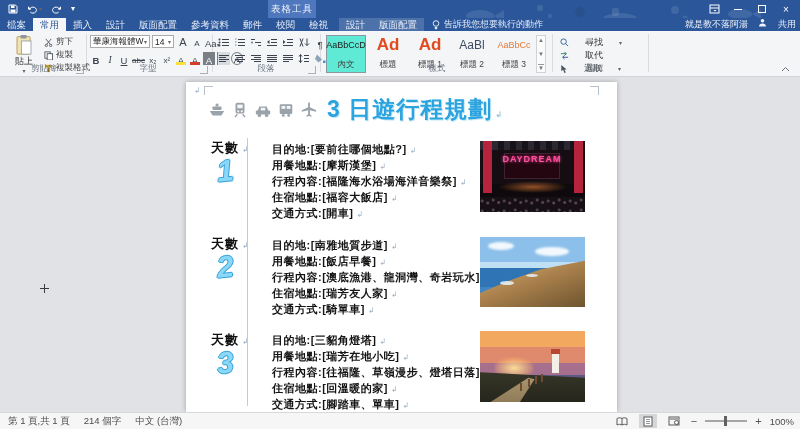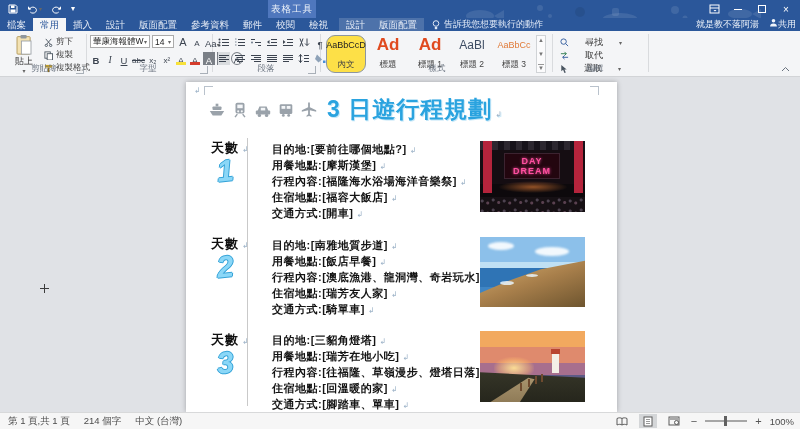--- a/index.html
+++ b/index.html
@@ -22,36 +22,36 @@
   .minbar { width:8px; height:1px; background:#fff; display:inline-block; }
 
   
   .tabsrow { position:absolute; left:0; top:18px; width:800px; height:13px; background:#2b579a; display:flex; align-items:stretch; }
   .tab { color:#e7edf7; font-size:9.5px; padding:1px 7px 0; display:flex; align-items:center; white-space:nowrap; }
   .tab.active { background:#f4f5f7; color:#2b579a; }
   .ctx-wrap { background:rgba(255,255,255,.16); display:flex; margin-left:4px; }
   .tellme { display:flex; align-items:center; gap:4px; color:#dfe8f6; font-size:9px; padding:0 8px; white-space:nowrap; }
   .tabsrow-right { position:absolute; right:4px; top:18px; height:13px; display:flex; align-items:center; gap:10px;
                    color:#eef3fa; font-size:9px; }
-  .share { display:flex; gap:0; }
+  .share { display:flex; gap:11px; }
 
   
   .ribbon { position:absolute; left:0; top:31px; width:800px; height:46px; background:#f4f5f7; border-bottom:1px solid #d2d4d7; }
   .gdiv { position:absolute; top:3px; height:38px; width:1px; background:#d9dbde; }
   .glabel { position:absolute; bottom:1px; font-size:8.5px; color:#6b7480; text-align:center; }
   .launcher { position:absolute; bottom:2px; width:8px; height:8px; border-left:1px solid #8a949e; border-bottom:1px solid #8a949e; transform:rotate(-90deg); opacity:.7; }
   .bigbtn { position:absolute; left:6px; top:3px; width:36px; height:40px; display:flex; flex-direction:column; align-items:center; font-size:9px; color:#333; }
   .smallrow { position:absolute; display:flex; align-items:center; gap:3px; font-size:8.5px; color:#444; white-space:nowrap; }
   .combo { height:13px; background:#fff; border:1px solid #ababab; font-size:8.5px; color:#222; display:flex; align-items:center;
            justify-content:space-between; padding:0 2px; white-space:nowrap; overflow:hidden; }
   .caret { font-size:6px; color:#666; line-height:1; }
   .ric { min-width:12px; height:13px; display:flex; align-items:flex-end; justify-content:center; font-size:9.5px; color:#3c4450; line-height:1; position:relative; }
   .bar { position:absolute; bottom:0; left:1px; right:1px; height:3px; }
   .stylecard { position:absolute; top:4px; width:40px; height:38px; border:1px solid transparent; display:flex; flex-direction:column; align-items:center; justify-content:space-between; padding:2px 0 1px; }
-  .stylecard.sel { background:#fde047; border-color:#8c96a0;border-radius:9px; }
+  .stylecard.sel { background:#5eead4; border-color:#8c96a0; }
   .stylecard .sample { font-size:9px; line-height:14px; white-space:nowrap; }
   .stylecard .slabel { font-size:8.5px; color:#444; white-space:nowrap; }
   .gallerybar { position:absolute; left:536px; top:4px; width:10px; height:38px; border:1px solid #d0d3d6; background:#fbfbfc;
                 display:flex; flex-direction:column; align-items:center; justify-content:space-between; font-size:6px; color:#777; padding:1px 0; }
   .editrow { position:absolute; display:flex; align-items:center; gap:16px; font-size:9px; color:#333; }
 
   
   .canvas { position:absolute; left:0; top:78px; width:800px; height:334px; background:#e0e2e6; }
   .page { position:absolute; left:186px; top:4px; width:431px; height:330px; background:#fff; box-shadow:0 0 5px rgba(0,0,0,.28); }
   .cmark { position:absolute; width:9px; height:9px; border-top:1px solid #b9c2cc; }
@@ -66,21 +66,21 @@
             text-shadow:-1px 0 #35a3d8, 0 1px #35a3d8, 1px 0 #35a3d8, 0 -1px #35a3d8; transform:rotate(-6deg); }
   .linecol { position:absolute; left:86px; display:flex; flex-direction:column; }
   .doc-line { font-size:11px; line-height:14px; font-weight:700; color:#141414; letter-spacing:.5px; white-space:nowrap; }
   .doc-line::after, .daylabel::after, .dtitle::after { content:"↲"; font-size:8px; color:#9db3c8; font-weight:normal; margin-left:3px; font-style:normal; }
   .photo { position:absolute; left:294px; width:105px; overflow:hidden; }
 
   
   .p1 { background:linear-gradient(#201218 0 12%, #150d12 12% 60%, #0d090c 60% 100%); }
   .p1 .banner { position:absolute; top:0; width:9px; height:52px; background:#b5243c; }
   .p1 .screenled { position:absolute; left:24px; top:12px; width:56px; height:26px; background:#23060f;
-                   border:1px solid #3c2330; display:flex; flex-direction:column; align-items:center; justify-content:center; }
+                   border:1px solid #3c2330; display:flex; flex-direction:row; align-items:flex-start; justify-content:center; }
   .p1 .led { font-size:9px; font-weight:bold; color:#ff4fa0; letter-spacing:1px; line-height:10px; text-shadow:0 0 3px #ff4fa0; }
   .p1 .truss { position:absolute; left:0; top:0; width:105px; height:9px;
                background:repeating-linear-gradient(90deg,#2c2730 0 6px,#17131b 6px 12px); }
   .p1 .crowd { position:absolute; left:0; bottom:0; width:105px; height:15px;
                background:radial-gradient(circle at 10% 40%, #4d4350 1px, transparent 2px),
                           radial-gradient(circle at 35% 60%, #5a4150 1px, transparent 2px),
                           radial-gradient(circle at 60% 30%, #4d4350 1px, transparent 2px),
                           radial-gradient(circle at 85% 55%, #5a4150 1px, transparent 2px),#161014; background-size:22px 10px; }
   .p1 .stageglow { position:absolute; left:18px; top:40px; width:70px; height:12px;
                    background:radial-gradient(ellipse at center, rgba(255,140,60,.55), transparent 70%); }

